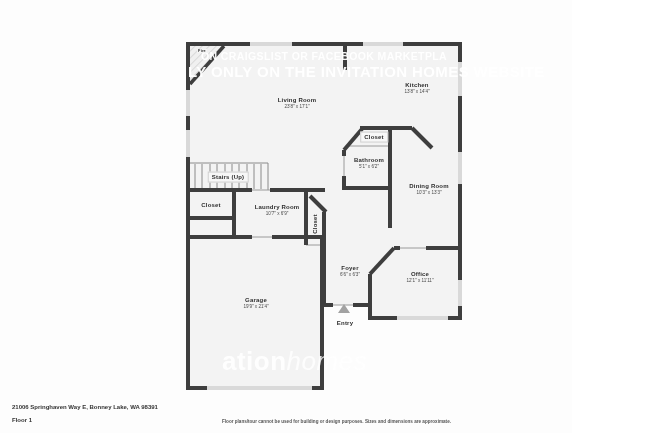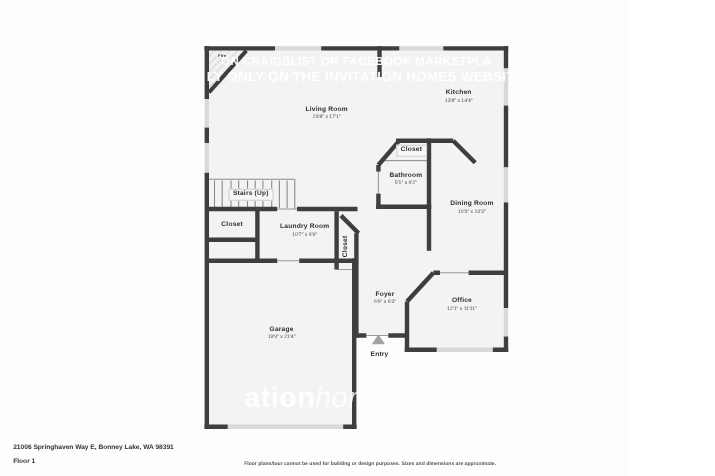--- a/index.html
+++ b/index.html
@@ -10,21 +10,21 @@
   .room-label{position:absolute;transform:translate(-50%,-50%);text-align:center;pointer-events:none;line-height:1.15;white-space:nowrap;}
   .room-label .rname{font-size:6px;font-weight:bold;color:#2e2e2e;letter-spacing:.2px;}
   .room-label .rdims{font-size:4.6px;color:#4a4a4a;margin-top:.5px;}
   .label-chip .rname{background:#f7f7f7;padding:1px 3px;border:0.5px solid #cfcfcf;}
   .rot .rname{transform:rotate(-90deg);display:block;}
   .tiny .rname{font-size:3.8px;background:#f5f5f5;padding:0 1px;border:none;}
 
   .wm-top{position:absolute;left:188px;top:50px;width:272px;text-align:center;color:rgba(255,255,255,0.95);
           font-weight:bold;pointer-events:none;}
   .wm-top .wm-line1{font-size:10.5px;letter-spacing:.4px;white-space:nowrap;}
-  .wm-top .wm-line2{font-size:12px;letter-spacing:.4px;white-space:nowrap;margin-top:1px;}
+  .wm-top .wm-line2{font-size:15px;letter-spacing:.4px;white-space:nowrap;margin-top:1px;}
   .wm-brand{position:absolute;left:222px;top:346px;color:rgba(255,255,255,0.92);font-size:26px;letter-spacing:.5px;pointer-events:none;}
   .wm-brand .b1{font-weight:bold;}
   .wm-brand .b2{font-weight:normal;opacity:.9;font-style:italic;}
 
   .footer-address{position:absolute;left:12px;top:404px;font-size:6px;font-weight:bold;color:#333;}
   .footer-floor{position:absolute;left:12px;top:417px;font-size:6px;font-weight:bold;color:#333;}
   .footer-disclaimer{position:absolute;left:222px;top:419px;font-size:4.6px;font-weight:bold;color:#555;}
 </style>
 </head>
 <body>

